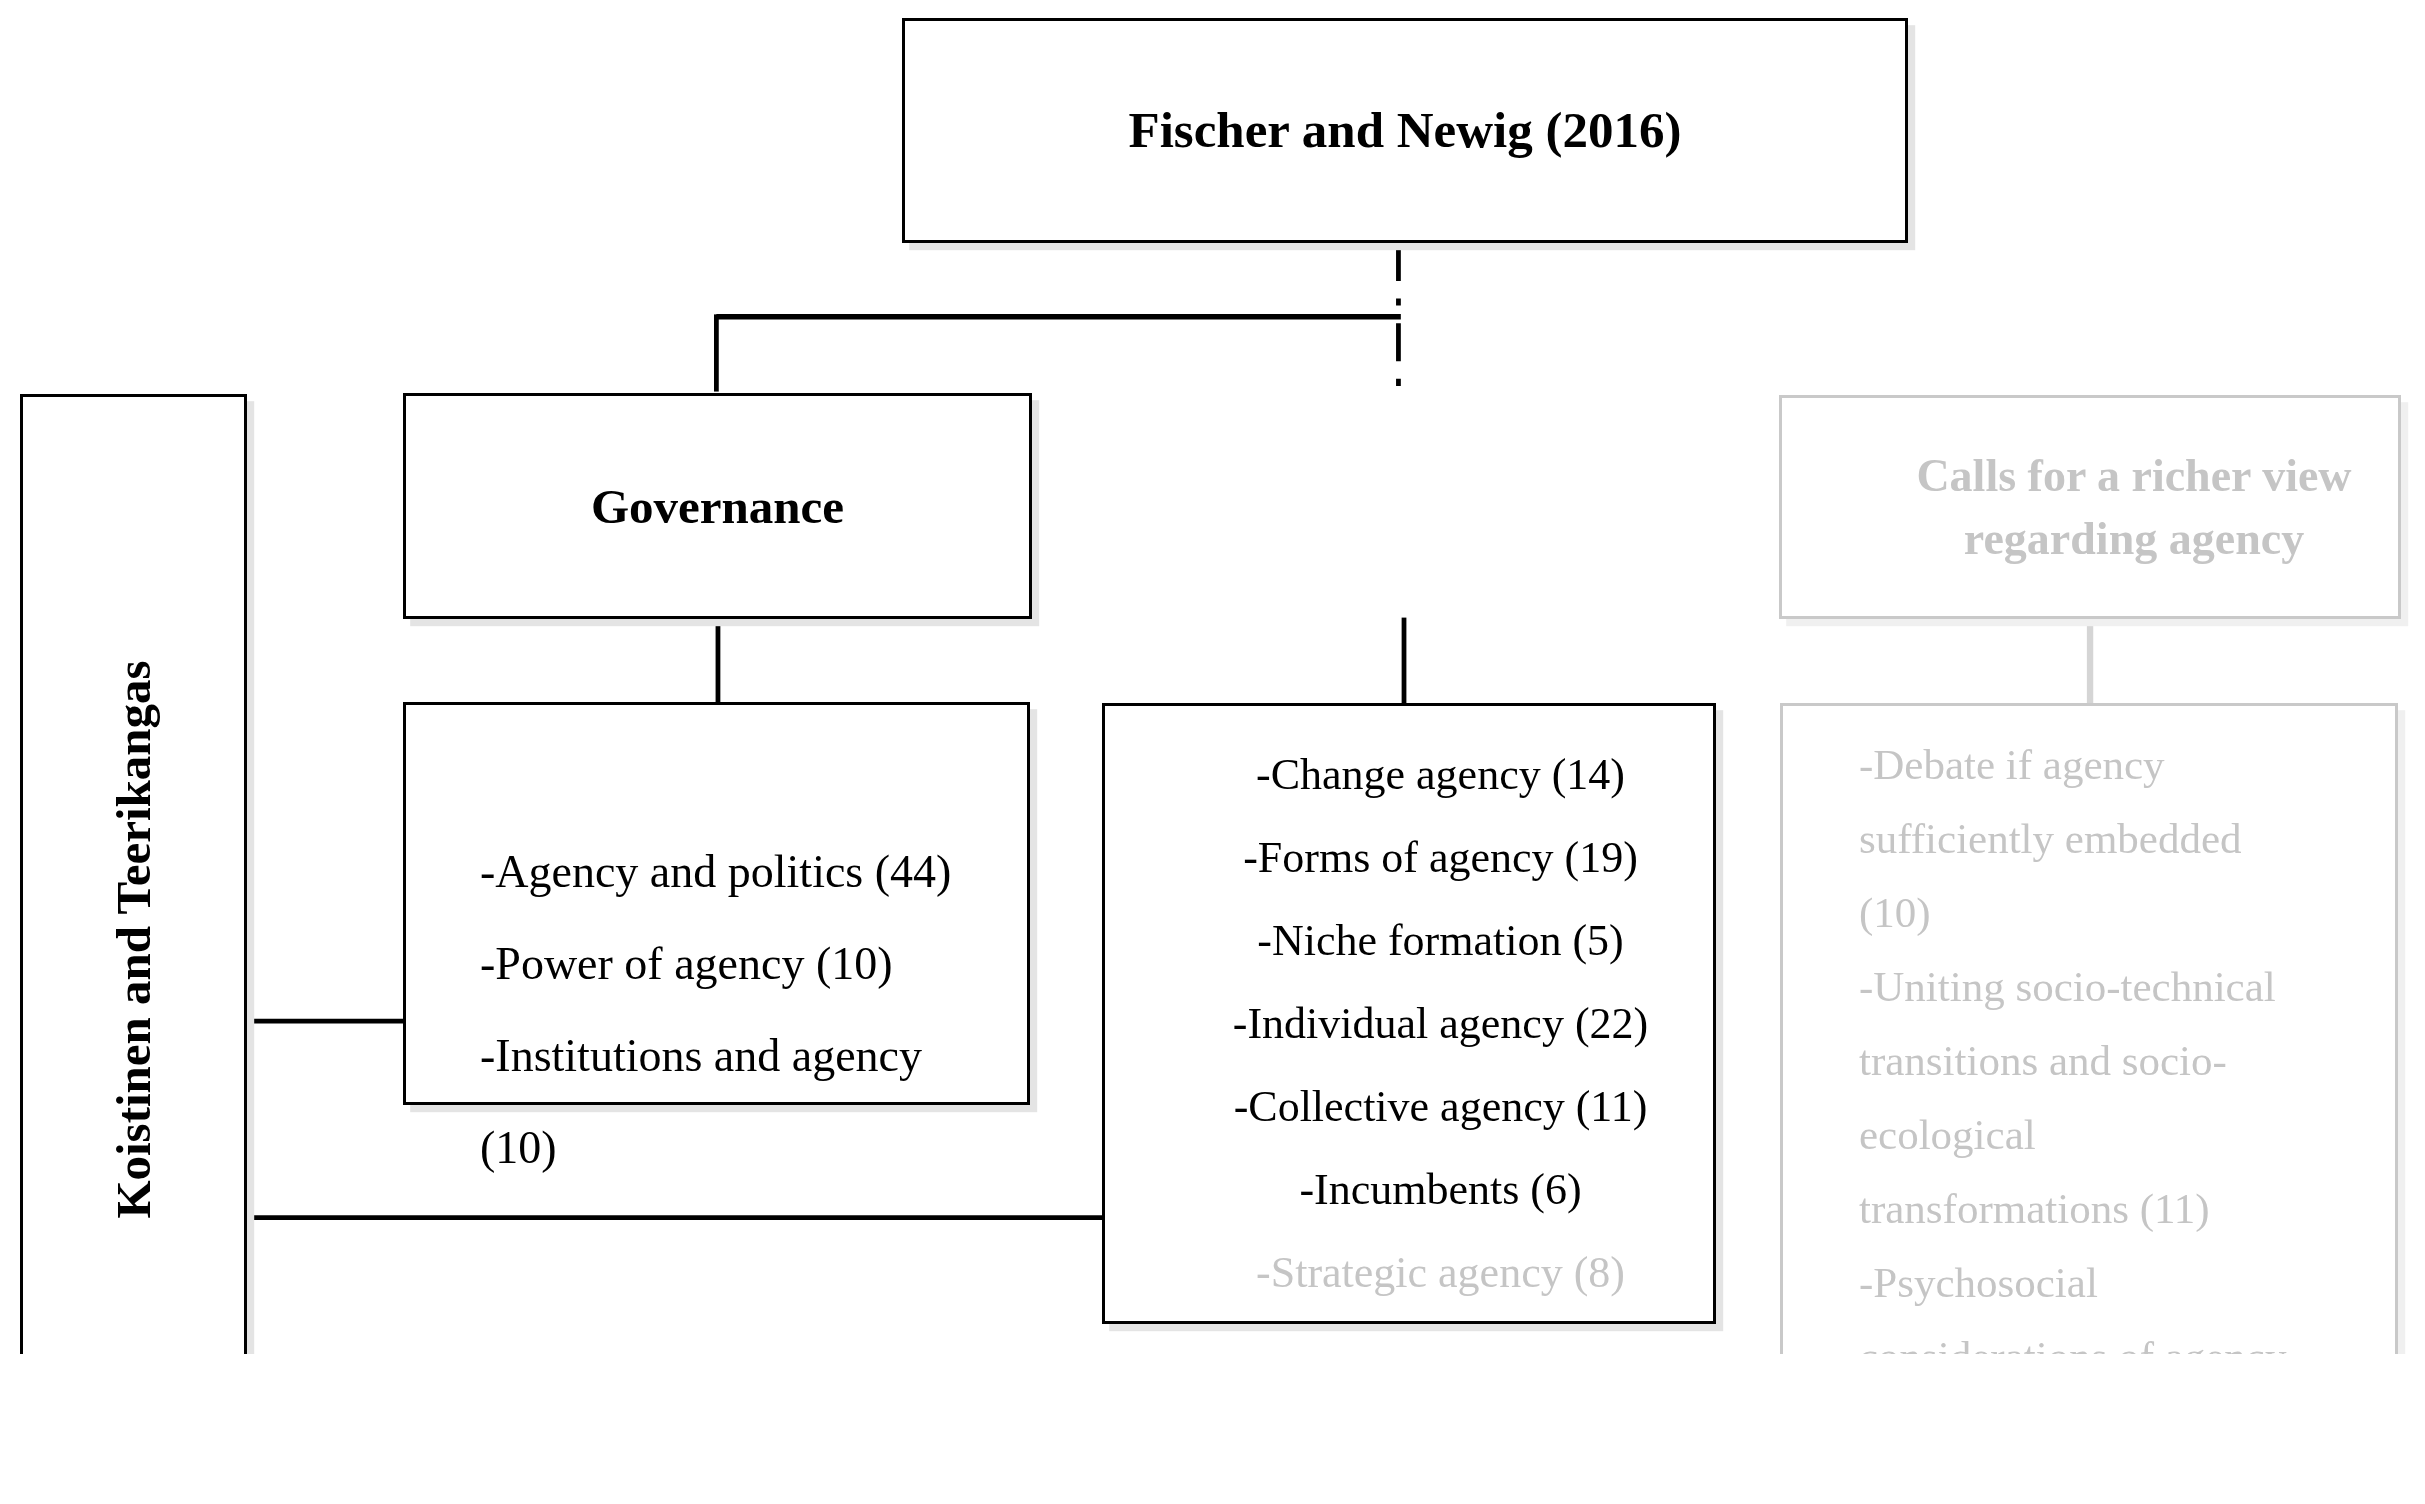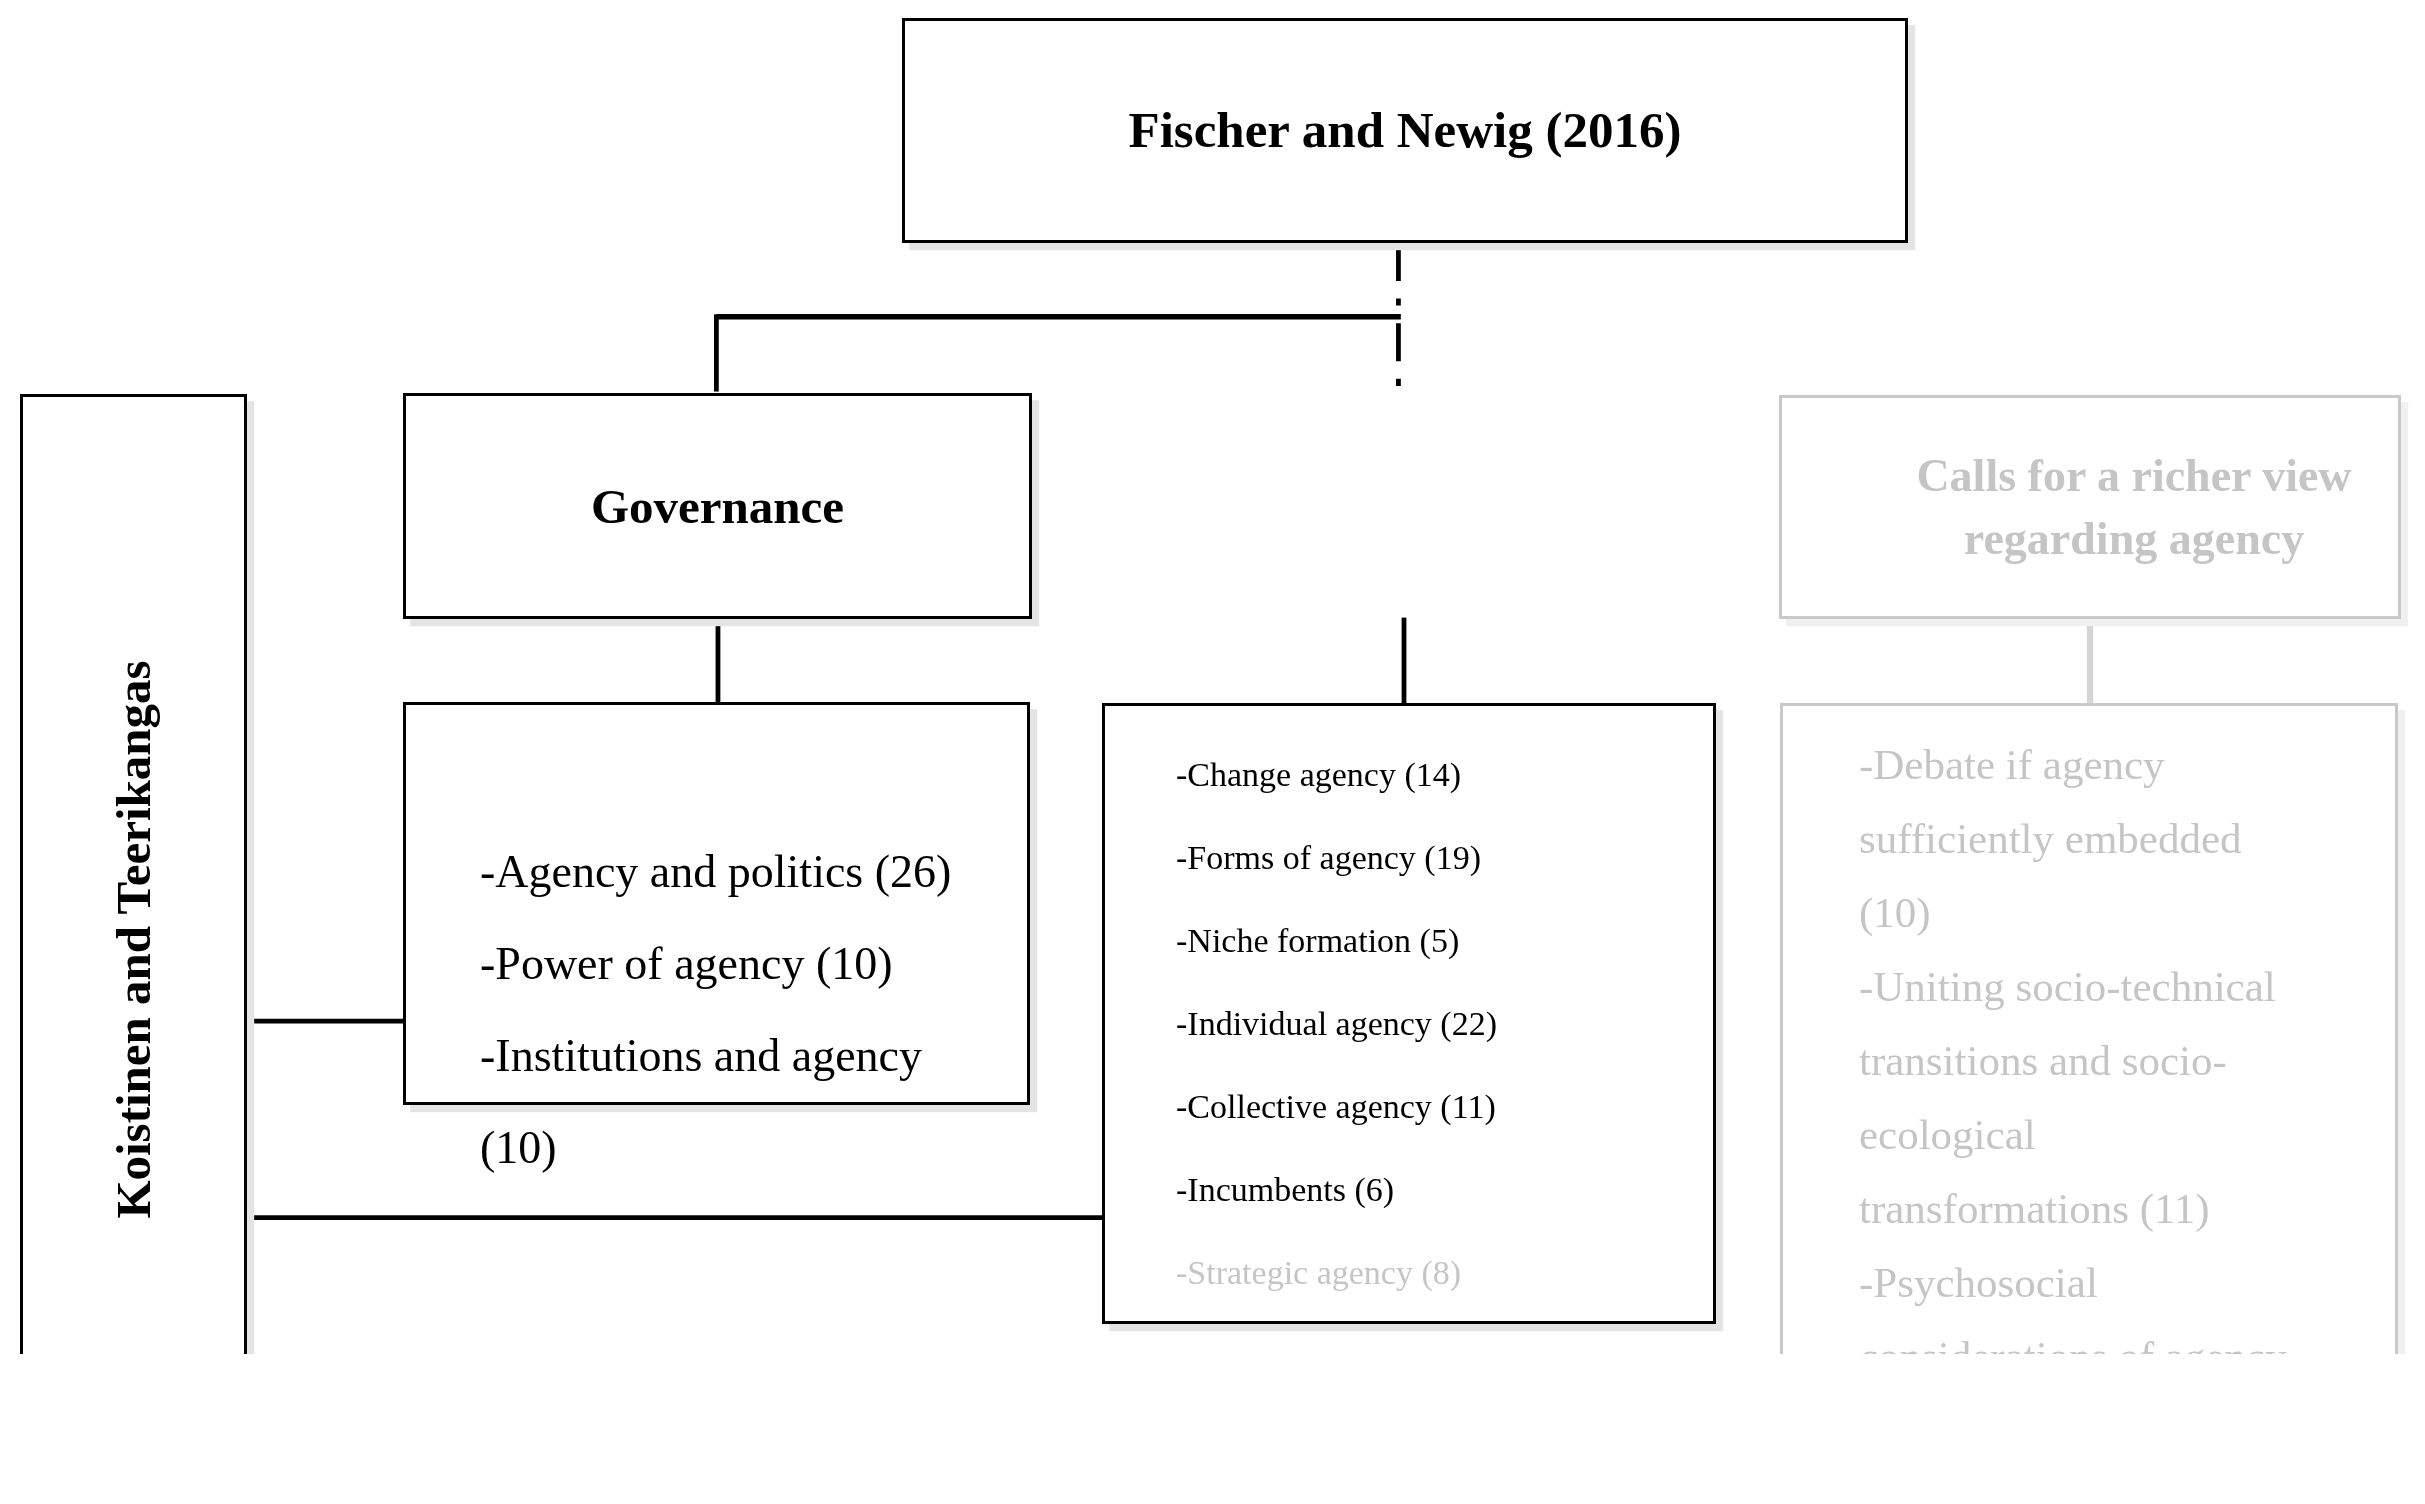--- a/index.html
+++ b/index.html
@@ -52,22 +52,23 @@
   #box-agent{left:1102px;top:393px;width:614px;height:226px;font-size:49px;}
   #box-calls{left:1779px;top:395px;width:622px;height:224px;font-size:46px;line-height:1.38;}
 
   #detail-governance{
     left:403px;top:702px;width:627px;height:403px;
     font-size:46px;line-height:92px;
     padding:29px 12.7px 0 30px;
   }
   #detail-agent{
     left:1102px;top:703px;width:614px;height:621px;
-    font-size:34px;line-height:83px;
+    font-size:44px;line-height:83px;
     padding:27px 8px 0 27px;
+    text-align:center;
   }
   #detail-calls{
     left:1780px;top:703px;width:618px;height:775px;
     font-size:43px;line-height:74px;
     padding:22px 8px 0 32px;
   }
 </style>
 </head>
 <body>
 
@@ -106,21 +107,21 @@
     <span>Governance</span>
   </div>
 
 
   <div class="box title muted pre" id="box-calls">
     <span class="pre">Calls for a richer view
 regarding agency</span>
   </div>
 
   <div class="box pre" id="detail-governance">
-    <div class="pre">-Agency and politics (26)
+    <div class="pre">-Agency and politics (44)
 -Power of agency (10)
 -Institutions and agency
 (10)</div>
   </div>
 
   <div class="box" id="detail-agent">
     <div class="pre">-Change agency (14)
 -Forms of agency (19)
 -Niche formation (5)
 -Individual agency (22)

